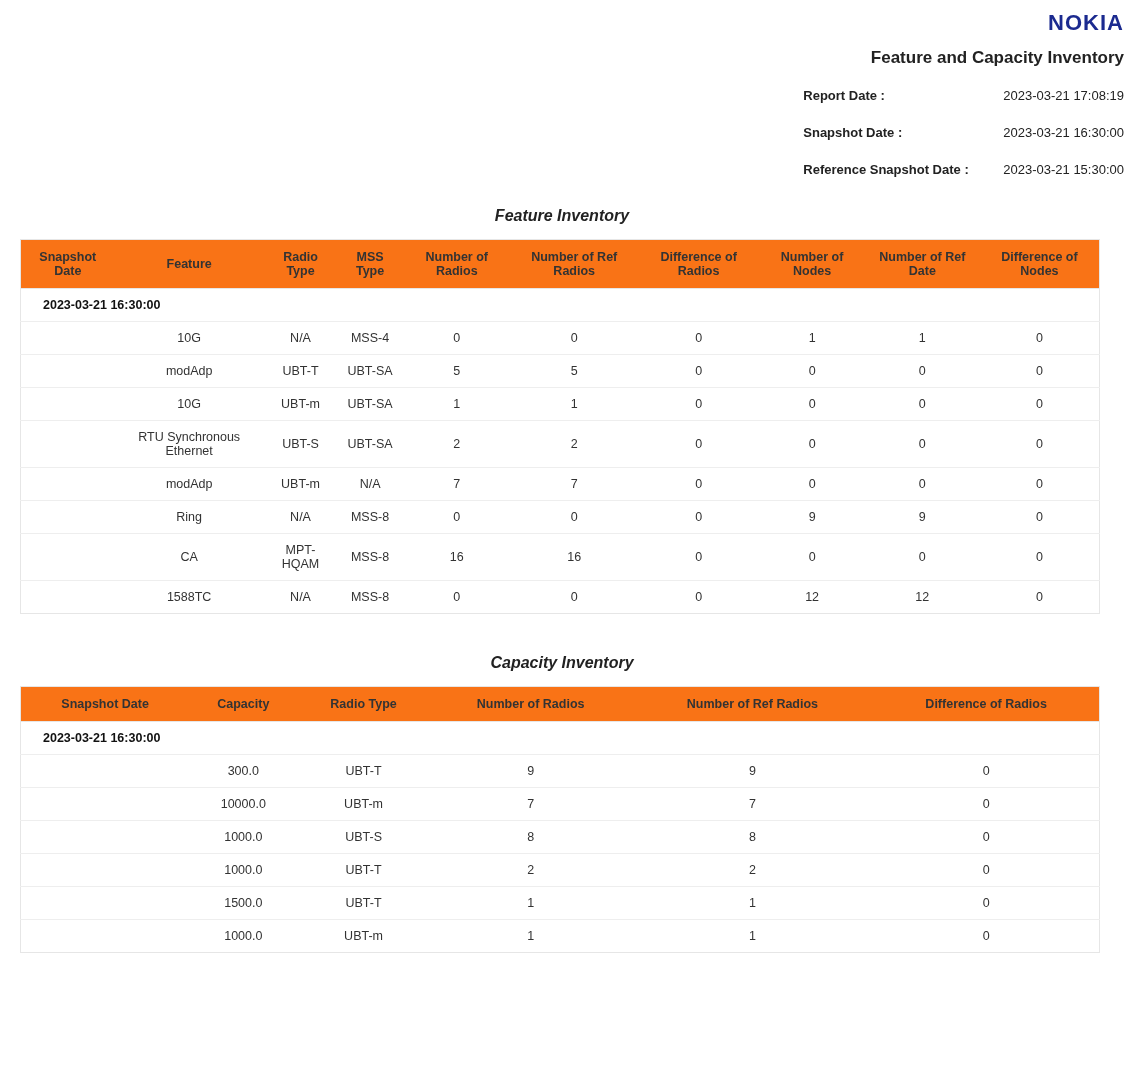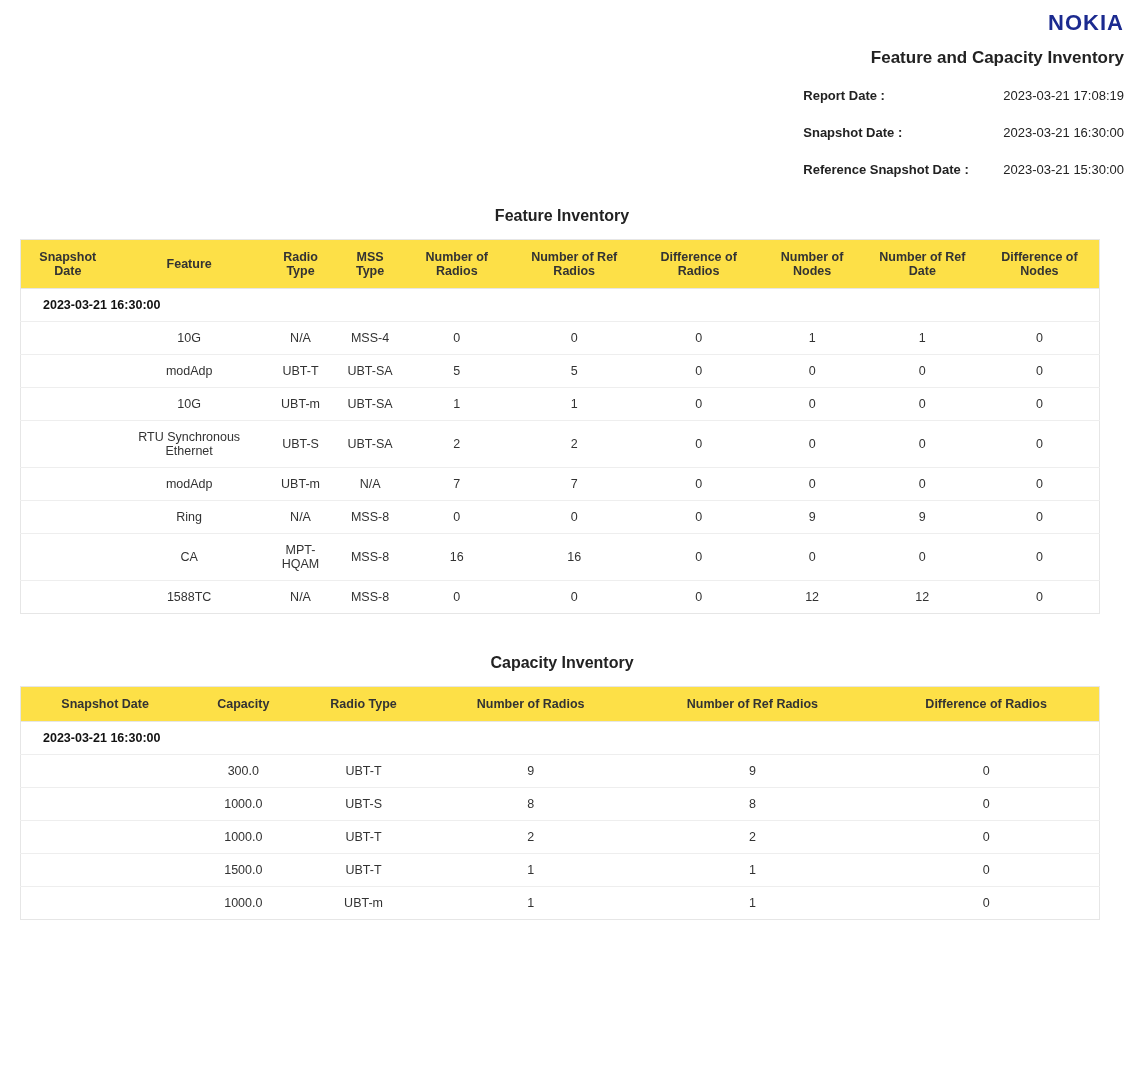--- a/index.html
+++ b/index.html
@@ -40,29 +40,30 @@
     font-weight: 700;
     width: 200px;
   }
   .meta-value {
   }
   .section-title {
     text-align: center;
     font-weight: 700;
     font-size: 16px;
     margin: 20px 0 14px 0;
+    font-style: italic;
   }
   table {
     border-collapse: collapse;
     width: 1080px;
     margin: 0 20px 40px 20px;
     border: 1px solid #e6e6e6;
   }
   thead th {
-    background: #fde047;
+    background: #f97316;
     font-weight: 700;
     font-size: 12.5px;
     color: #333;
     padding: 10px 6px;
     text-align: center;
     border-bottom: 1px solid #e6e6e6;
   }
   tbody td {
     padding: 9px 6px;
     border-top: 1px solid #eee;
@@ -238,20 +239,28 @@
       <tr>
         <td></td>
         <td>300.0</td>
         <td>UBT-T</td>
         <td>9</td>
         <td>9</td>
         <td>0</td>
       </tr>
       <tr>
         <td></td>
+        <td>10000.0</td>
+        <td>UBT-m</td>
+        <td>7</td>
+        <td>7</td>
+        <td>0</td>
+      </tr>
+      <tr>
+        <td></td>
         <td>1000.0</td>
         <td>UBT-S</td>
         <td>8</td>
         <td>8</td>
         <td>0</td>
       </tr>
       <tr>
         <td></td>
         <td>1000.0</td>
         <td>UBT-T</td>

